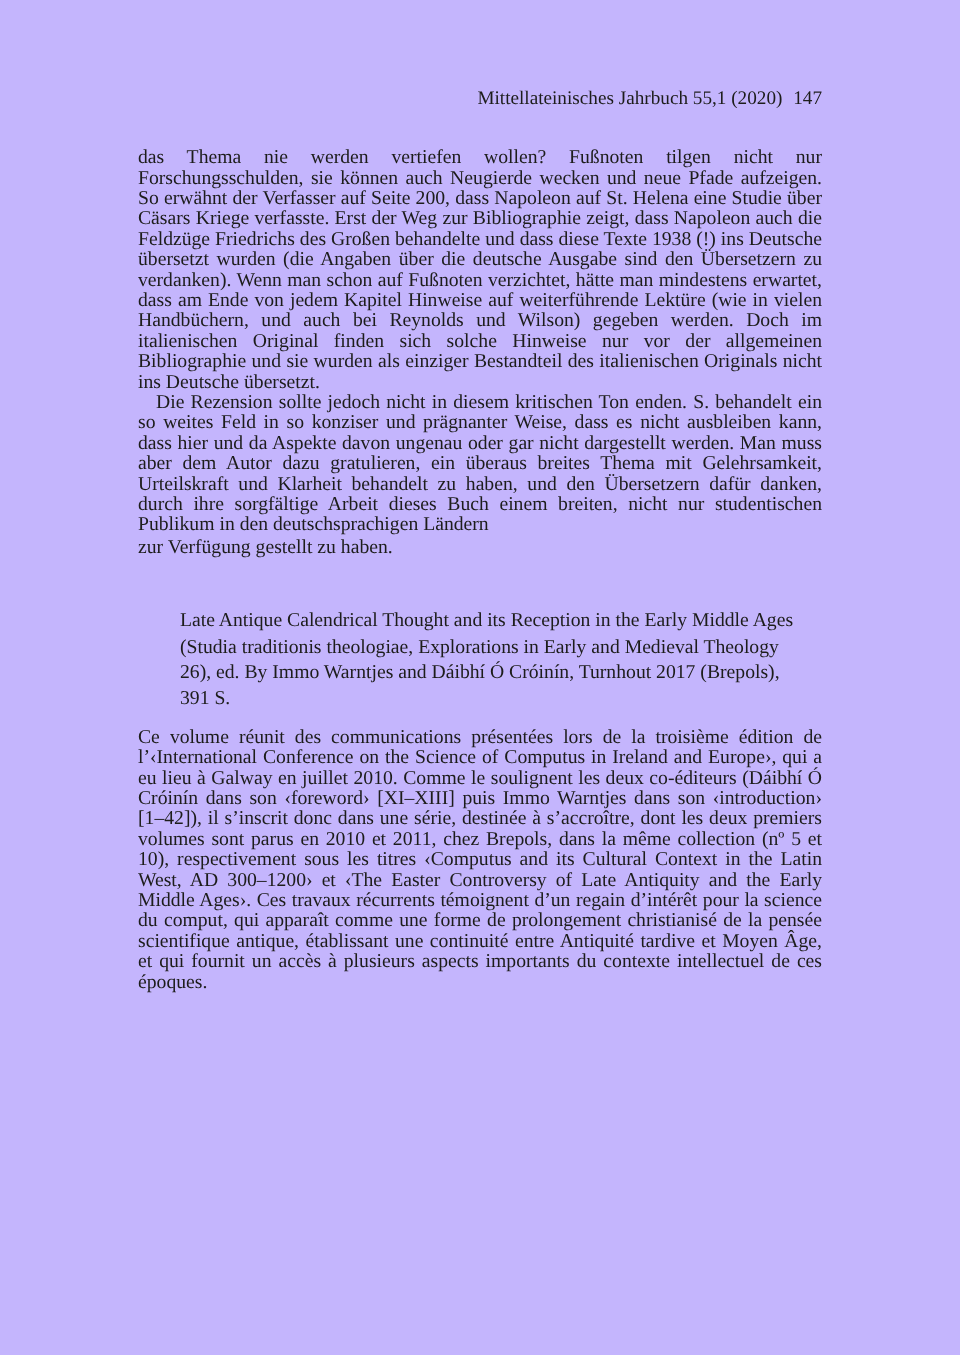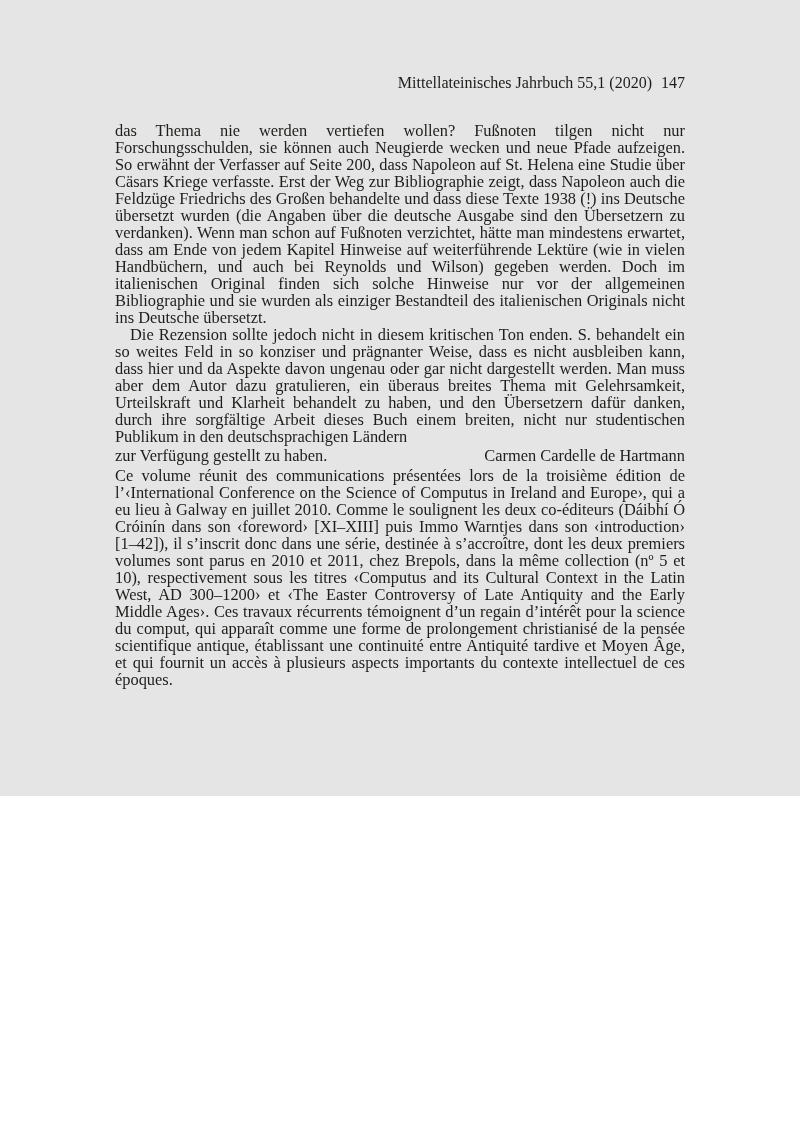--- a/index.html
+++ b/index.html
@@ -1,21 +1,21 @@
 <!DOCTYPE html>
 <html lang="de"><head>
 <meta charset="utf-8">
 <style>
   html, body { margin: 0; padding: 0; background: #ffffff; }
   .page {
     position: relative;
     width: 800px;
-    height: 796px;
+    height: 1129px;
     box-sizing: border-box;
-    background: #e5e5e5;
+    background: #c4b5fd;
     padding: 72px 115px 0 115px;
     font-family: "Liberation Serif", "DejaVu Serif", serif;
     color: #1d1d1b;
     overflow: hidden;
   }
   .running-head {
     display: flex;
     justify-content: flex-end;
     align-items: baseline;
     font-size: 16px;
@@ -57,21 +57,21 @@
   </header>
 
   <main>
 
     <p class="para" lang="de">das Thema nie werden vertiefen wollen? Fußnoten tilgen nicht nur Forschungsschulden, sie können auch Neugierde wecken und neue Pfade aufzeigen. So erwähnt der Verfasser auf Seite 200, dass Napoleon auf St. Helena eine Studie über Cäsars Kriege verfasste. Erst der Weg zur Bibliographie zeigt, dass Napoleon auch die Feldzüge Friedrichs des Großen behandelte und dass diese Texte 1938 (!) ins Deutsche übersetzt wurden (die Angaben über die deutsche Ausgabe sind den Übersetzern zu verdanken). Wenn man schon auf Fußnoten verzichtet, hätte man mindestens erwartet, dass am Ende von jedem Kapitel Hinweise auf weiterführende Lektüre (wie in vielen Handbüchern, und auch bei Reynolds und Wilson) gegeben werden. Doch im italienischen Original finden sich solche Hinweise nur vor der allgemeinen Bibliographie und sie wurden als einziger Bestandteil des italienischen Originals nicht ins Deutsche übersetzt.</p>
 
     <p class="para indent" lang="de">Die Rezension sollte jedoch nicht in diesem kritischen Ton enden. S. behandelt ein so weites Feld in so konziser und prägnanter Weise, dass es nicht ausbleiben kann, dass hier und da Aspekte davon ungenau oder gar nicht dargestellt werden. Man muss aber dem Autor dazu gratulieren, ein überaus breites Thema mit Gelehrsamkeit, Urteilskraft und Klarheit behandelt zu haben, und den Übersetzern dafür danken, durch ihre sorgfältige Arbeit dieses Buch einem breiten, nicht nur studentischen Publikum in den deutschsprachigen Ländern</p>
 
     <div class="sign-line">
       <span>zur Verfügung gestellt zu haben.</span>
-      <span>Carmen Cardelle de Hartmann</span>
     </div>
 
+    <section class="review-heading" lang="en">Late Antique Calendrical Thought and its Reception in the Early Middle Ages (Studia traditionis theologiae, Explorations in Early and Medieval Theology 26), ed. By Immo Warntjes and Dáibhí Ó Cróinín, Turnhout 2017 (Brepols), 391 S.</section>
 
     <p class="para" lang="fr">Ce volume réunit des communications présentées lors de la troisième édition de l’‹International Conference on the Science of Computus in Ireland and Europe›, qui a eu lieu à Galway en juillet 2010. Comme le soulignent les deux co-éditeurs (Dáibhí Ó Cróinín dans son ‹foreword› [XI–XIII] puis Immo Warntjes dans son ‹introduction› [1–42]), il s’inscrit donc dans une série, destinée à s’accroître, dont les deux premiers volumes sont parus en 2010 et 2011, chez Brepols, dans la même collection (nº 5 et 10), respectivement sous les titres ‹Computus and its Cultural Context in the Latin West, AD 300–1200› et ‹The Easter Controversy of Late Antiquity and the Early Middle Ages›. Ces travaux récurrents témoignent d’un regain d’intérêt pour la science du comput, qui apparaît comme une forme de prolongement christianisé de la pensée scientifique antique, établissant une continuité entre Antiquité tardive et Moyen Âge, et qui fournit un accès à plusieurs aspects importants du contexte intellectuel de ces époques.</p>
 
   </main>
 
 </div>
 
 </body></html>

